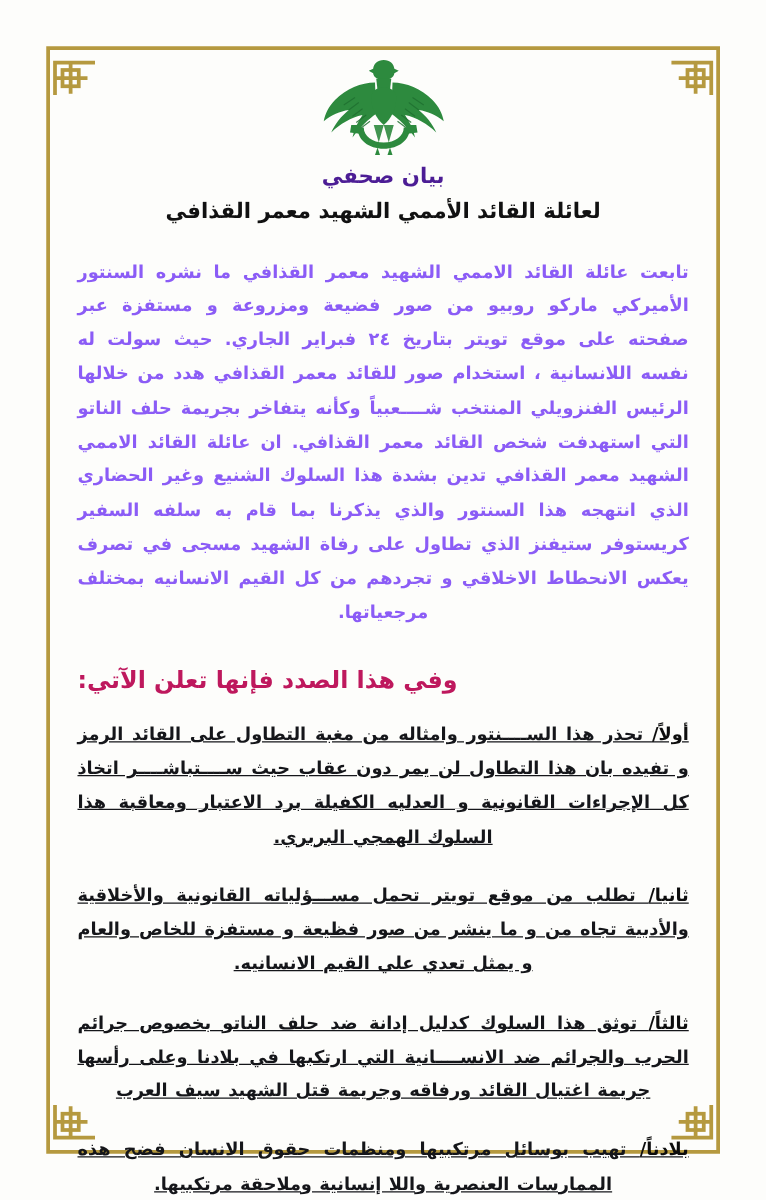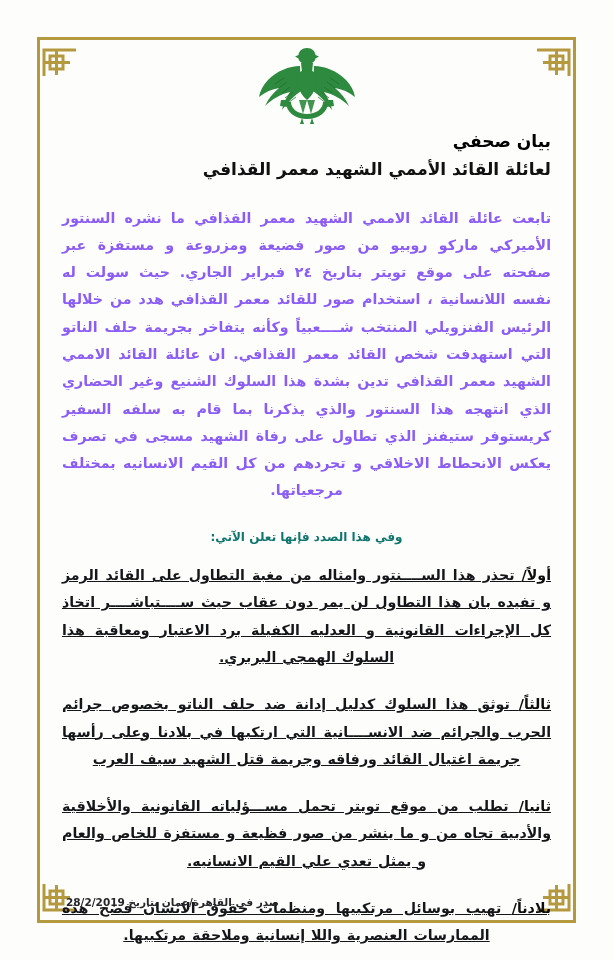--- a/index.html
+++ b/index.html
@@ -57,52 +57,53 @@
   
   .content {
     position: absolute;
     left: 62px;
     right: 62px;
     top: 128px;
     bottom: 60px;
   }
 
   .headline {
-    text-align: right;
-    font-weight: bold;
-    color: #000000;
+    text-align: center;
+    font-weight: bold;
+    color: #4c1d95;
     font-size: 17px;
     line-height: 1.55;
     letter-spacing: 0;
   }
   .headline-sub {
+    text-align: center;
     font-weight: bold;
     color: #111111;
     font-size: 17px;
     line-height: 1.55;
     margin-top: 2px;
   }
 
   .body-para {
     margin-top: 22px;
     text-align: justify;
     text-align-last: center;
     font-size: 14.2px;
     line-height: 1.92;
     color: #8b5cf6;
     font-weight: 600;
     word-spacing: 1px;
   }
 
   .declare-heading {
     margin-top: 22px;
-    text-align: center;
-    font-weight: bold;
-    font-size: 12px;
-    color: #0f766e;
+    text-align: left;
+    font-weight: bold;
+    font-size: 19px;
+    color: #be185d;
     line-height: 1.8;
   }
 
   .clause {
     margin-top: 14px;
     text-align: justify;
     text-align-last: center;
     font-size: 14.2px;
     line-height: 1.92;
     color: #15161a;
@@ -227,28 +228,27 @@
 
     <p class="body-para">تابعت عائلة القائد الاممي الشهيد معمر القذافي ما نشره السنتور الأميركي ماركو روبيو من صور فضيعة ومزروعة و مستفزة عبر صفحته على موقع تويتر بتاريخ ٢٤ فبراير الجاري. حيث سولت له نفسه اللانسانية ، استخدام صور للقائد معمر القذافي هدد من خلالها الرئيس الفنزويلي المنتخب شــــعبياً وكأنه يتفاخر بجريمة حلف الناتو التي استهدفت شخص القائد معمر القذافي. ان عائلة القائد الاممي الشهيد معمر القذافي تدين بشدة هذا السلوك الشنيع وغير الحضاري الذي انتهجه هذا السنتور والذي يذكرنا بما قام به سلفه السفير كريستوفر ستيفنز الذي تطاول على رفاة الشهيد مسجى في تصرف يعكس الانحطاط الاخلاقي و تجردهم من كل القيم الانسانيه بمختلف مرجعياتها.</p>
 
     <div class="declare-heading">وفي هذا الصدد فإنها تعلن الآتي:</div>
 
     <p class="clause">
       <span class="ordinal">أولاً/</span><span> تحذر هذا الســــنتور وامثاله من مغبة التطاول على القائد الرمز و تفيده بان هذا التطاول لن يمر دون عقاب حيث ســــتباشــــر اتخاذ  كل الإجراءات القانونية و العدليه الكفيلة برد الاعتبار ومعاقبة هذا السلوك الهمجي البربري.</span>
     </p>
 
     <p class="clause spaced">
+      <span class="ordinal">ثانيا/</span><span> تطلب من موقع تويتر تحمل مســـؤلياته القانونية والأخلاقية والأدبية تجاه من و ما  ينشر من صور فظيعة و مستفزة للخاص والعام و يمثل تعدي علي القيم الانسانيه.</span>
+    </p>
+
+    <p class="clause spaced">
       <span class="ordinal">ثالثاً/</span><span> توثق هذا السلوك كدليل إدانة ضد حلف الناتو بخصوص جرائم الحرب والجرائم ضد الانســــانية التي ارتكبها في بلادنا وعلى رأسها جريمة اغتيال القائد ورفاقه وجريمة قتل الشهيد سيف العرب</span>
-    </p>
-
-    <p class="clause spaced">
-      <span class="ordinal">ثانيا/</span><span> تطلب من موقع تويتر تحمل مســـؤلياته القانونية والأخلاقية والأدبية تجاه من و ما  ينشر من صور فظيعة و مستفزة للخاص والعام و يمثل تعدي علي القيم الانسانيه.</span>
     </p>
 
     <p class="clause spaced">
       <span class="ordinal">بلادناً/</span><span> تهيب بوسائل مرتكبيها ومنظمات حقوق الانسان فضح هذه الممارسات العنصرية  واللا إنسانية  وملاحقة مرتكبيها.</span>
     </p>
 
   </div>
 
-  <div class="footer-note">صدر في القاهرة/عمان بتاريخ 28/2/2019</div>
 
 </div>
 
 </body></html>

